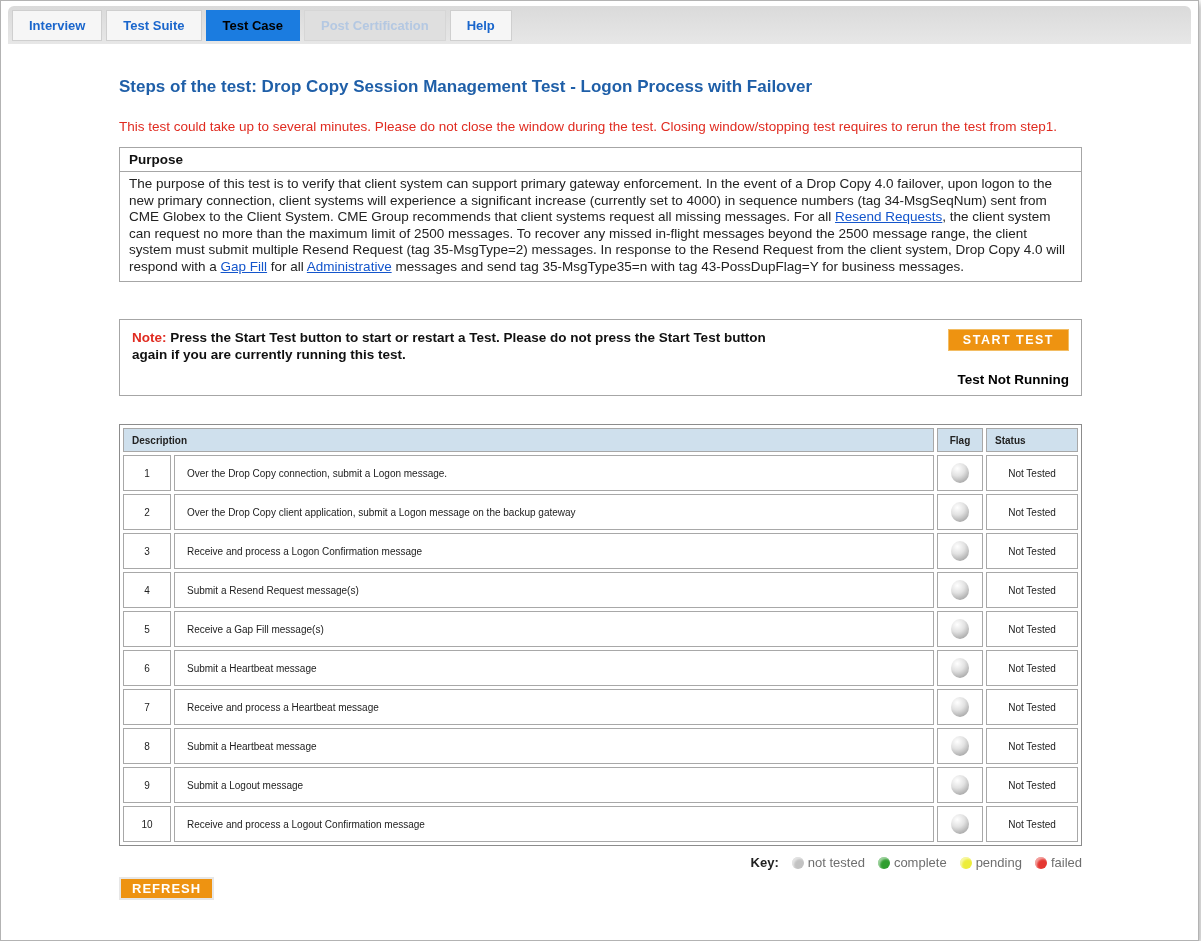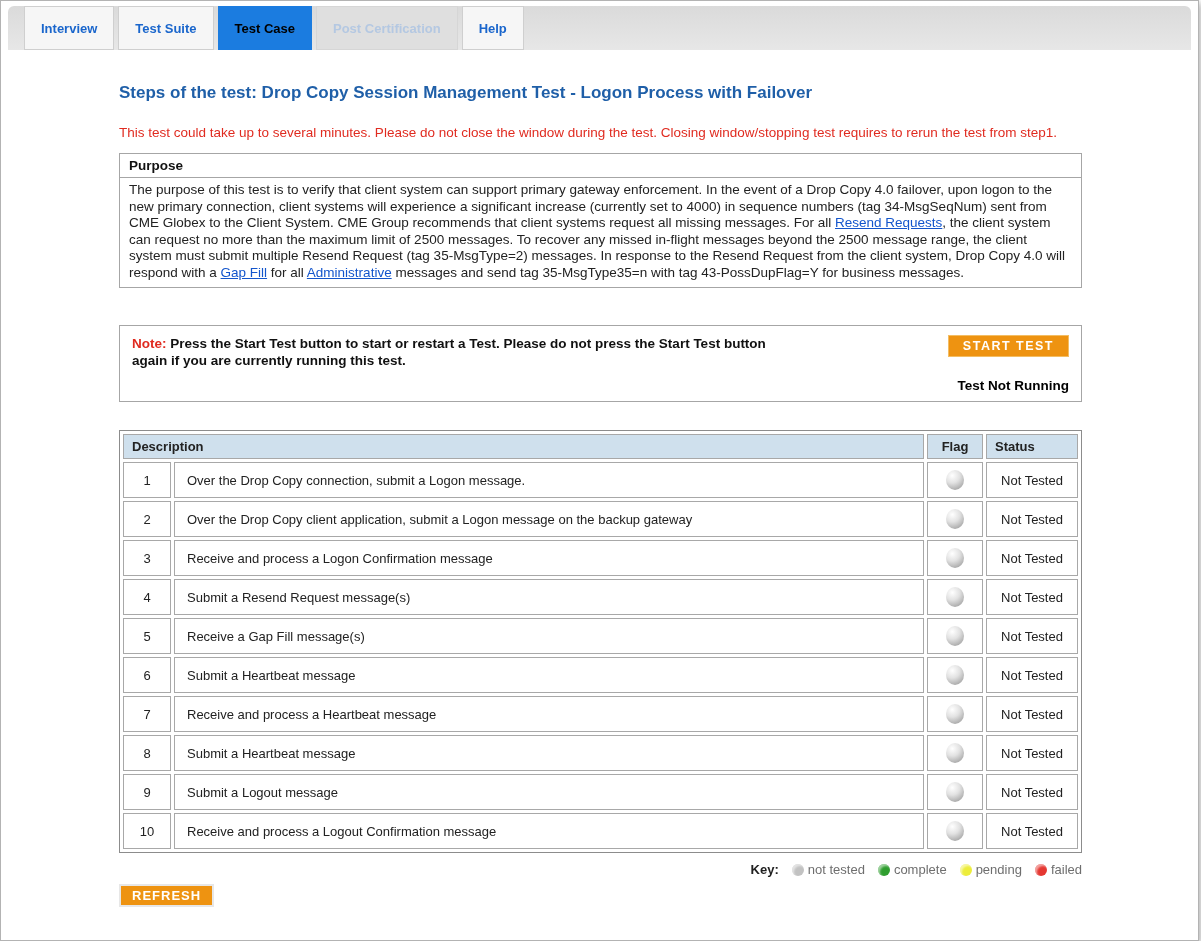--- a/index.html
+++ b/index.html
@@ -4,24 +4,24 @@
 <style>
   * { box-sizing: border-box; }
   html, body { margin: 0; padding: 0; background: #fff; }
   .page {
     width: 1199px; height: 941px; background: #fff;
     border: 1px solid #b3b3b3; box-shadow: 3px 3px 7px rgba(0,0,0,.28);
     font-family: "Liberation Sans", sans-serif; position: relative; overflow: hidden;
   }
   
   .tabbar {
-    margin: 5px 7px 0 7px; height: 44px;
+    margin: 5px 7px 0 7px; height: 38px;
     background: linear-gradient(#dadada, #e7e7e7);
     border-radius: 6px 6px 0 0;
-    display: flex; padding-left: 16px; gap: 4px;
+    display: flex; align-items: center; padding-left: 4px; gap: 4px;
   }
   .tab {
     padding: 7px 16px; font-size: 13px; font-weight: bold; color: #1a66cc;
     background: #f6f6f6; border: 1px solid #cfcfcf; cursor: pointer; white-space: nowrap;
     font-family: inherit;
   }
   .tab.active { background: #1b7ce0; color: #000; border-color: #1b7ce0; }
   .tab.disabled { background: #dfdfdf; color: #b4c8e2; border-color: #d6d6d6; }
   
   .content { margin-left: 118px; width: 963px; }
@@ -41,24 +41,24 @@
     color: #fff; font-weight: bold; font-size: 12.5px; letter-spacing: 1.5px;
     border: 1px solid #f3bd63; padding: 3px 14px; cursor: pointer; font-family: inherit;
   }
   .status-text { font-size: 13.5px; font-weight: bold; color: #000; }
   
   .steps-table {
     margin-top: 28px; width: 963px;
     border-collapse: separate; border-spacing: 3px;
     border: 1px solid #8c8c8c; background: #fff;
   }
-  .steps-table th, .steps-table td { border: 1px solid #a8a8a8; font-size: 13px; color: #222; }
+  .steps-table th, .steps-table td { border: 1px solid #a8a8a8; font-size: 10px; color: #222; }
   .steps-table th { background: #cfe0ed; font-weight: bold; padding: 4px 8px; height: 24px; }
   .th-desc { text-align: left; }
-  .th-flag { width: 56px; text-align: center; }
+  .th-flag { width: 46px; text-align: center; }
   .th-status { width: 92px; text-align: left; }
   .steps-table td { height: 36px; background: #fff; }
   td.num { width: 48px; text-align: center; }
   td.desc { padding: 6px 12px; text-align: left; }
   td.flag { text-align: center; }
   td.status { text-align: center; }
   .sphere {
     display: inline-block; width: 18px; height: 20px; border-radius: 50%; vertical-align: middle;
     background: radial-gradient(circle at 35% 28%, #ffffff, #e2e2e2 40%, #aaaaaa 80%, #919191);
   }

